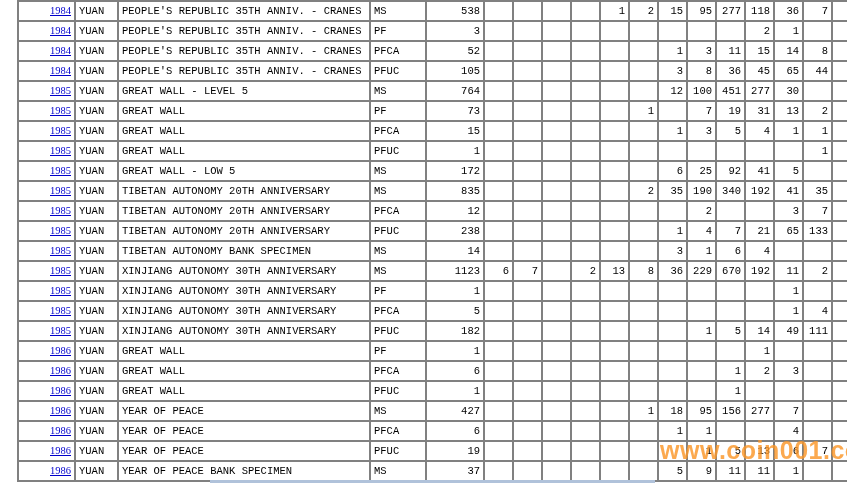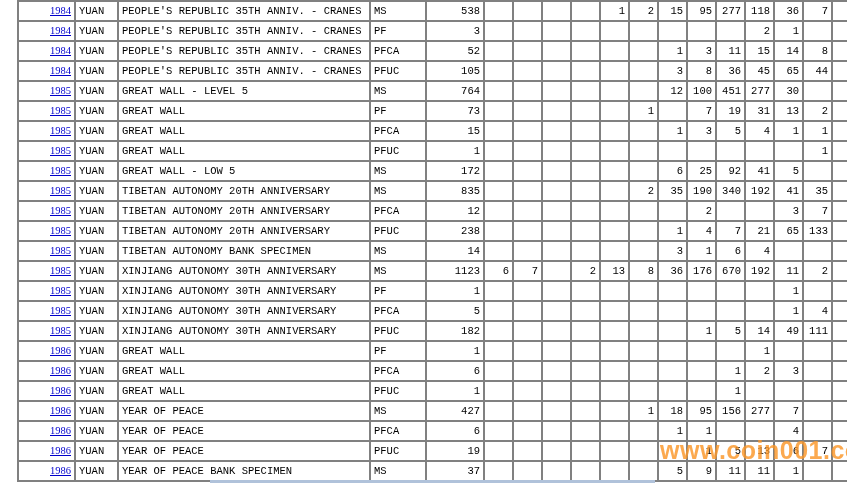--- a/index.html
+++ b/index.html
@@ -360,21 +360,21 @@
           <td class="txt">XINJIANG AUTONOMY 30TH ANNIVERSARY</td>
           <td class="txt">MS</td>
           <td class="num">1123</td>
           <td class="num">6</td>
           <td class="num">7</td>
           <td class="num"></td>
           <td class="num">2</td>
           <td class="num">13</td>
           <td class="num">8</td>
           <td class="num">36</td>
-          <td class="num">176</td>
+          <td class="num">229</td>
           <td class="num">670</td>
           <td class="num">192</td>
           <td class="num">11</td>
           <td class="num">2</td>
           <td class="num"></td>
           <td class="sliver"></td>
         </tr>
         <tr>
           <td class="year-cell"><span class="year-link">1985</span></td>
           <td class="txt">YUAN</td>

